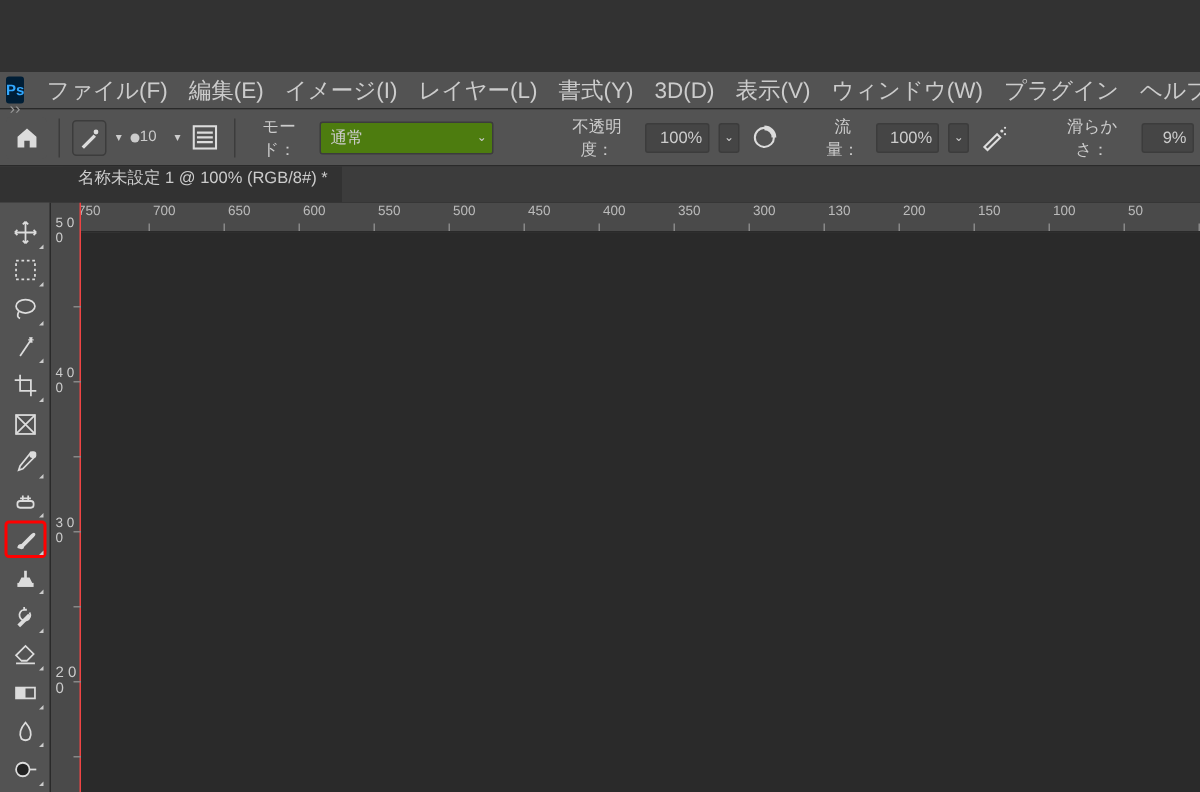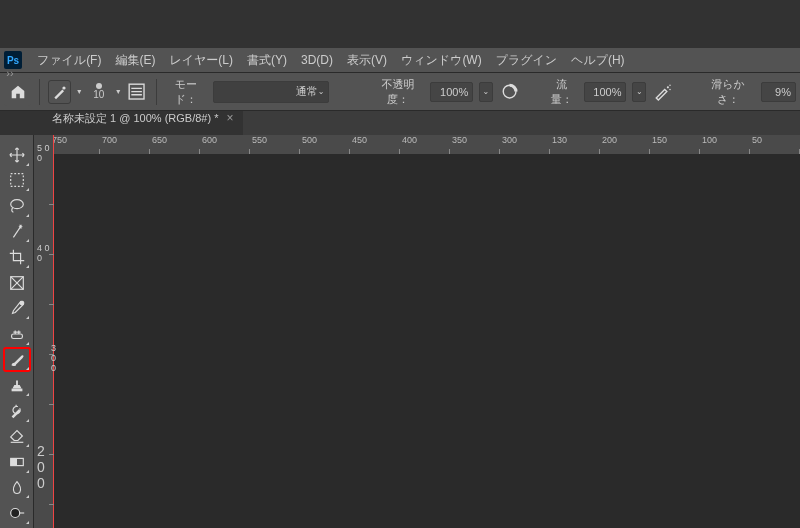--- a/index.html
+++ b/index.html
@@ -1,41 +1,41 @@
 <!DOCTYPE html>
 <html><head>
 <meta charset="utf-8">
 <style>
   * { box-sizing: border-box; margin: 0; padding: 0; }
   body { width: 800px; height: 528px; background: #323232; font-family: "Meiryo", sans-serif; font-size: 11px; color: #ccc; overflow: hidden; position: relative; }
   
   
   .menubar { height: 25px; background: #535353; display: flex; align-items: center; padding: 0 4px; border-bottom: 1px solid #2a2a2a; margin-top: 48px; }
   .ps-logo { width: 18px; height: 18px; background: #001e36; color: #31a8ff; font-weight: bold; font-size: 10px; display: flex; align-items: center; justify-content: center; border-radius: 2px; margin-right: 8px; }
-  .menu-item { padding: 0 7px; cursor: default; white-space: nowrap; font-size: 12px; line-height: 25px; }
+  .menu-item { padding: 0 7px; cursor: default; white-space: nowrap; font-size: 15px; line-height: 25px; }
 
   
   .optbar { height: 38px; background: #535353; display: flex; align-items: center; padding: 0 4px; gap: 6px; border-bottom: 1px solid #2a2a2a; }
   .home-btn { width: 28px; height: 28px; display: flex; align-items: center; justify-content: center; background: #535353; border: 1px solid transparent; border-radius: 3px; }
   .divider { width: 1px; height: 26px; background: #3c3c3c; margin: 0 2px; }
   .brush-preview { width: 24px; height: 24px; display: flex; align-items: center; justify-content: center; border: 1px solid #3c3c3c; border-radius: 3px; background: #535353; }
   .chev { font-size: 8px; color: #ccc; }
-  .brush-size { display: flex; flex-direction: column; align-items: center; width: 24px; font-size: 10px; }
+  .brush-size { display: flex; align-items: center; width: 24px; font-size: 10px; }
   .brush-dot { width: 6px; height: 6px; background: #ccc; border-radius: 50%; }
   .icon-btn { width: 22px; height: 22px; display: flex; align-items: center; justify-content: center; }
   .opt-label { font-size: 11px; text-align: center; }
-  .opt-select { background: #404040; border: 1px solid #3c3c3c; color: #ccc; height: 22px; width: 120px; font-size: 11px; padding: 0 4px 0 6px; display: flex; align-items: center; justify-content: flex-end; border-radius: 2px; }
+  .opt-select { background: #4d7c0f; border: 1px solid #3c3c3c; color: #ccc; height: 22px; width: 120px; font-size: 11px; padding: 0 4px 0 6px; display: flex; align-items: center; justify-content: space-between; border-radius: 2px; }
   .opt-number { background: #454545; border: 1px solid #3c3c3c; color: #ccc; height: 20px; width: 44px; font-size: 11px; padding: 0 4px; display: flex; align-items: center; justify-content: flex-end; border-radius: 2px; }
   .chev-box { width: 14px; height: 20px; border: 1px solid #3c3c3c; background: #454545; display:flex; align-items:center; justify-content:center; font-size:8px; border-radius:2px; }
   .spacer-flex { flex: 0 0 30px; }
 
   
   .tabs-expand { position: absolute; left: 0; top: 63px; width: 20px; height: 20px; display: flex; align-items: center; justify-content: center; color: #999; }
   .tabbar { height: 24px; background: #3c3c3c; display: flex; align-items: center; margin-left: 42px; }
-  .tab { height: 24px; background: #323232; display: flex; align-items: flex-start; padding: 0 10px; gap: 8px; font-size: 11px; }
+  .tab { height: 24px; background: #323232; display: flex; align-items: center; padding: 0 10px; gap: 8px; font-size: 11px; flex-direction: column; }
   .close-x { color: #999; font-size: 12px; }
 
   
   .main { display: flex; height: calc(528px - 87px); }
   .toolbar { width: 34px; background: #535353; padding-top: 8px; display: flex; flex-direction: column; align-items: center; gap: 2px; border-right: 1px solid #2a2a2a; }
   .tool { width: 26px; height: 24px; display: flex; align-items: center; justify-content: center; border-radius: 2px; position: relative; }
   .tool.highlight { outline: 2px solid #ff0000; outline-offset: -1px; }
   .tool svg { width: 18px; height: 18px; }
   .tool .tri { position: absolute; right: 1px; bottom: 1px; width: 0; height: 0; border-left: 3px solid transparent; border-bottom: 3px solid #ccc; }
 
@@ -53,20 +53,21 @@
   svg * { stroke: #dcdcdc; fill: none; stroke-width: 1.3; }
   .fill { fill: #dcdcdc; stroke: none; }
 </style>
 </head>
 <body>
 
 <div class="menubar">
   <div class="ps-logo">Ps</div>
   <div class="menu-item">ファイル(F)</div>
   <div class="menu-item">編集(E)</div>
+  <div class="menu-item">イメージ(I)</div>
   <div class="menu-item">レイヤー(L)</div>
   <div class="menu-item">書式(Y)</div>
   <div class="menu-item">3D(D)</div>
   <div class="menu-item">表示(V)</div>
   <div class="menu-item">ウィンドウ(W)</div>
   <div class="menu-item">プラグイン</div>
   <div class="menu-item">ヘルプ(H)</div>
 </div>
 
 <div class="optbar">
@@ -287,22 +288,22 @@
           <div style="height: 50px;"></div>
           <div style="height: 50px;"></div>
           <div style="height: 50px;"></div>
         </div>
     <div style="position: absolute; left: 3px; top: 8px; font-size: 9px;">5
 0
 0</div>
         <div style="position: absolute; left: 3px; top: 108px; font-size: 9px;">4
 0
 0</div>
-        <div style="position: absolute; left: 17px; top: 208px; font-size: 9px;">3
+        <div style="position: absolute; left: 3px; top: 208px; font-size: 9px;">3
 0
 0</div>
-        <div style="position: absolute; left: 3px; top: 308px; font-size: 14px;">2
+        <div style="position: absolute; left: 3px; top: 308px; font-size: 10px;">2
 0
 0</div>
       </div>
     <div class="canvas"></div>
   </div>
 </div>
 
 </body></html>

